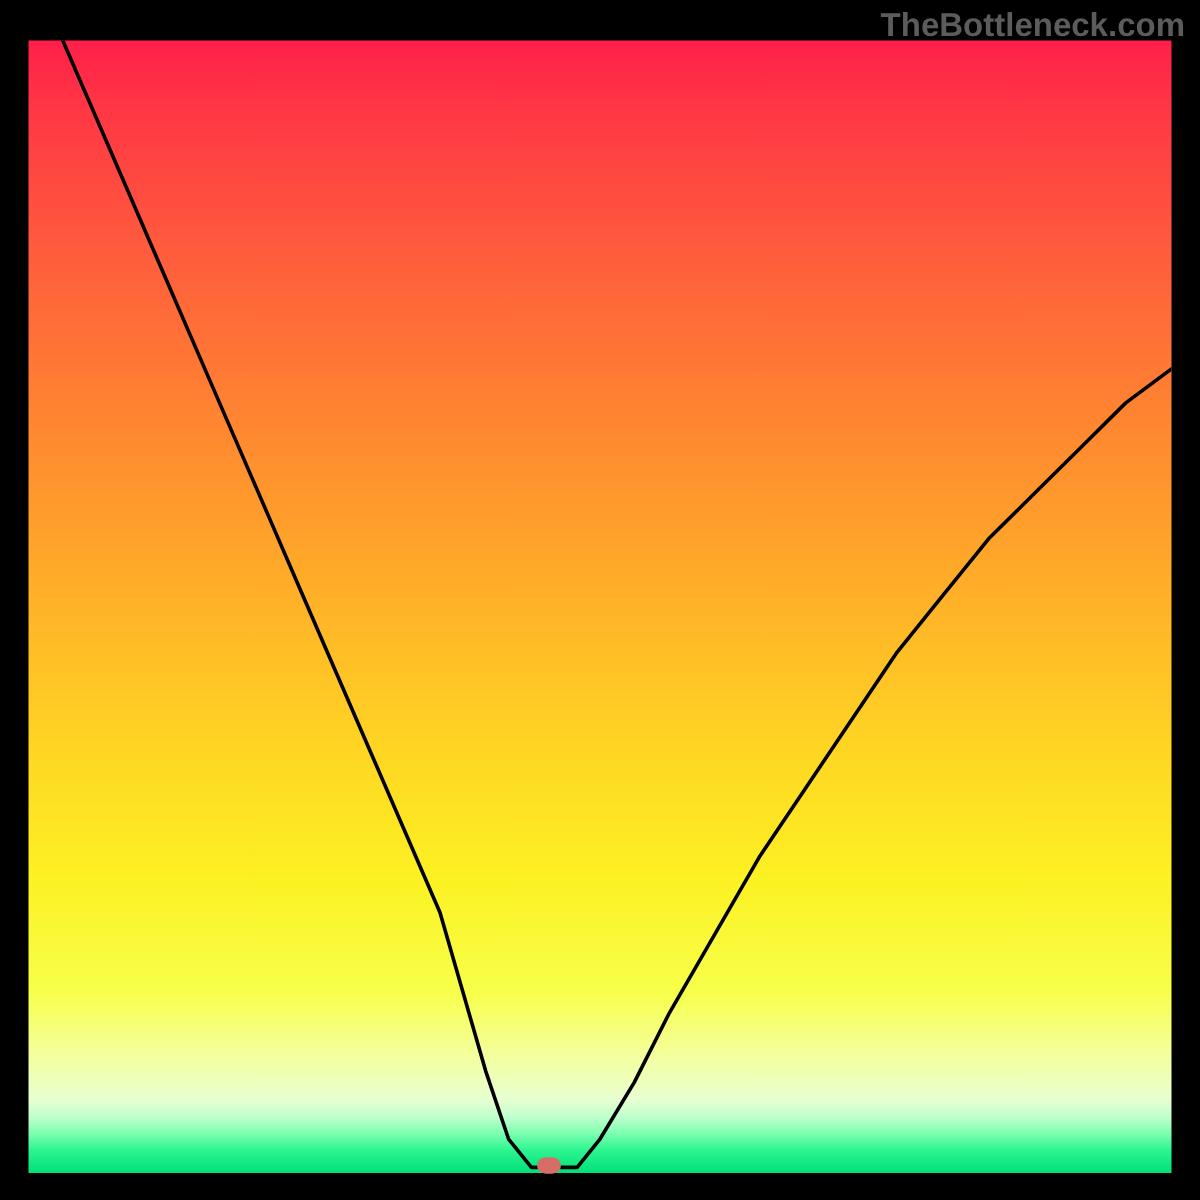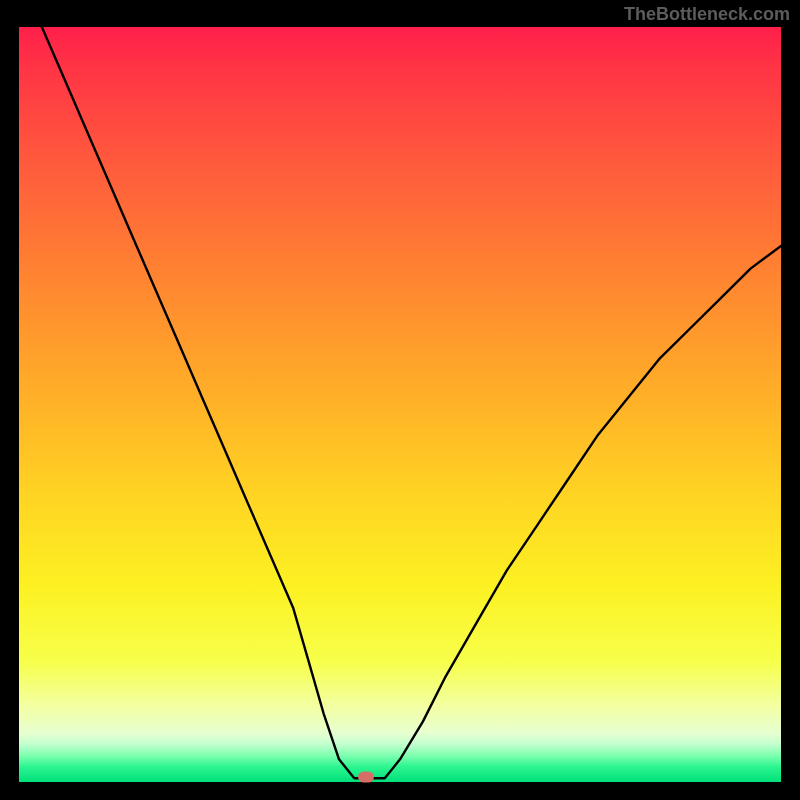--- a/index.html
+++ b/index.html
@@ -15,21 +15,21 @@
     position: relative;
     width: 800px;
     height: 800px;
     background: #000;
   }
   .watermark {
     position: absolute;
     top: 4px;
     right: 10px;
     color: #5c5c5c;
-    font-size: 18px;
+    font-size: 22px;
     font-weight: 600;
     z-index: 10;
   }
   .plot-area {
     position: absolute;
     left: 19px;
     top: 27px;
     width: 762px;
     height: 755px;
     background: linear-gradient(

